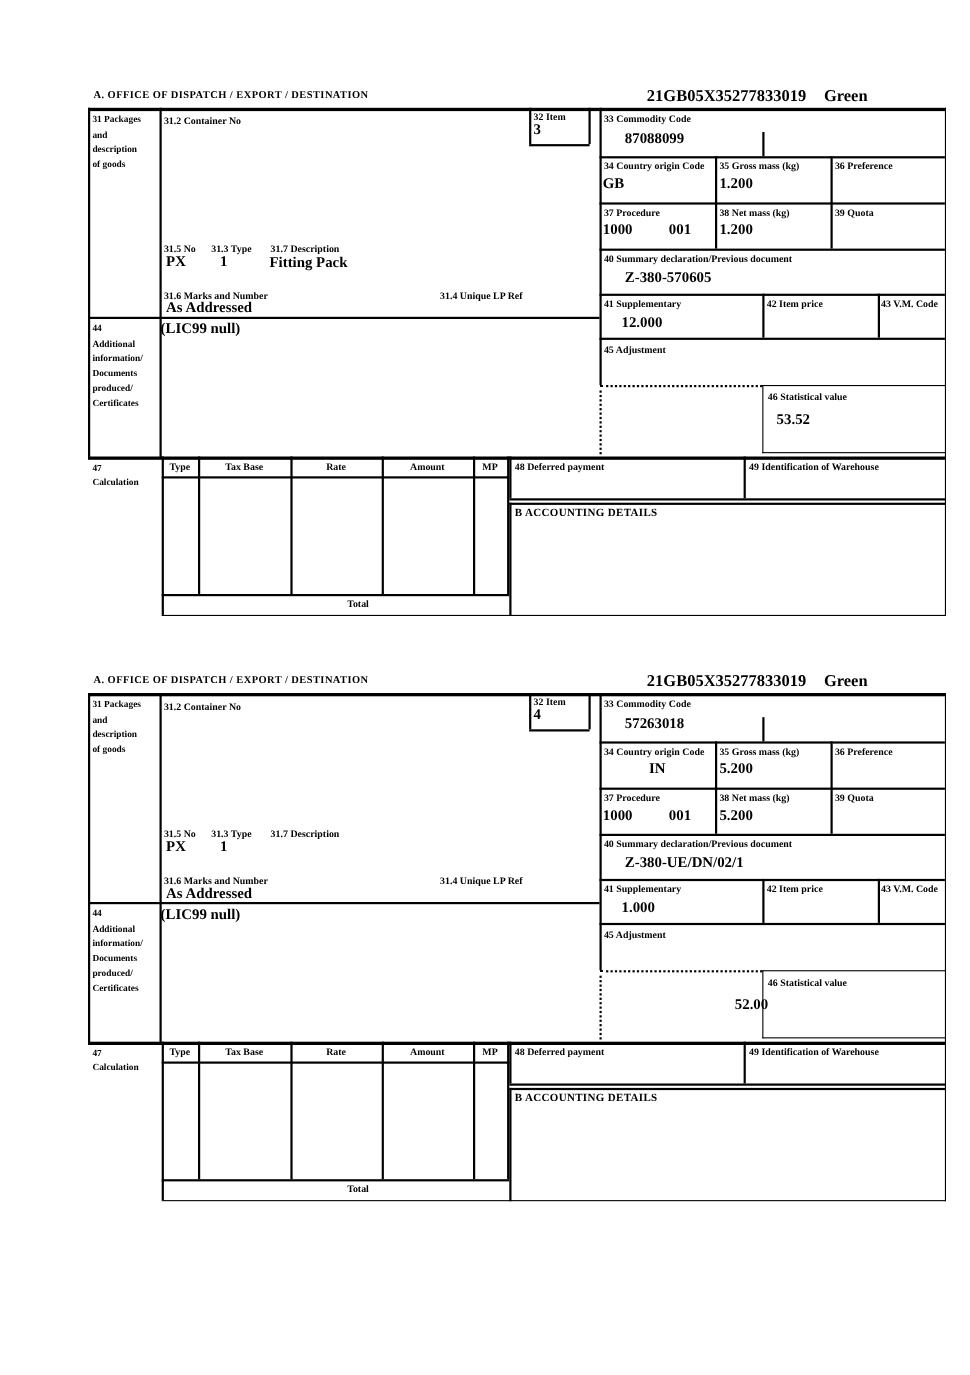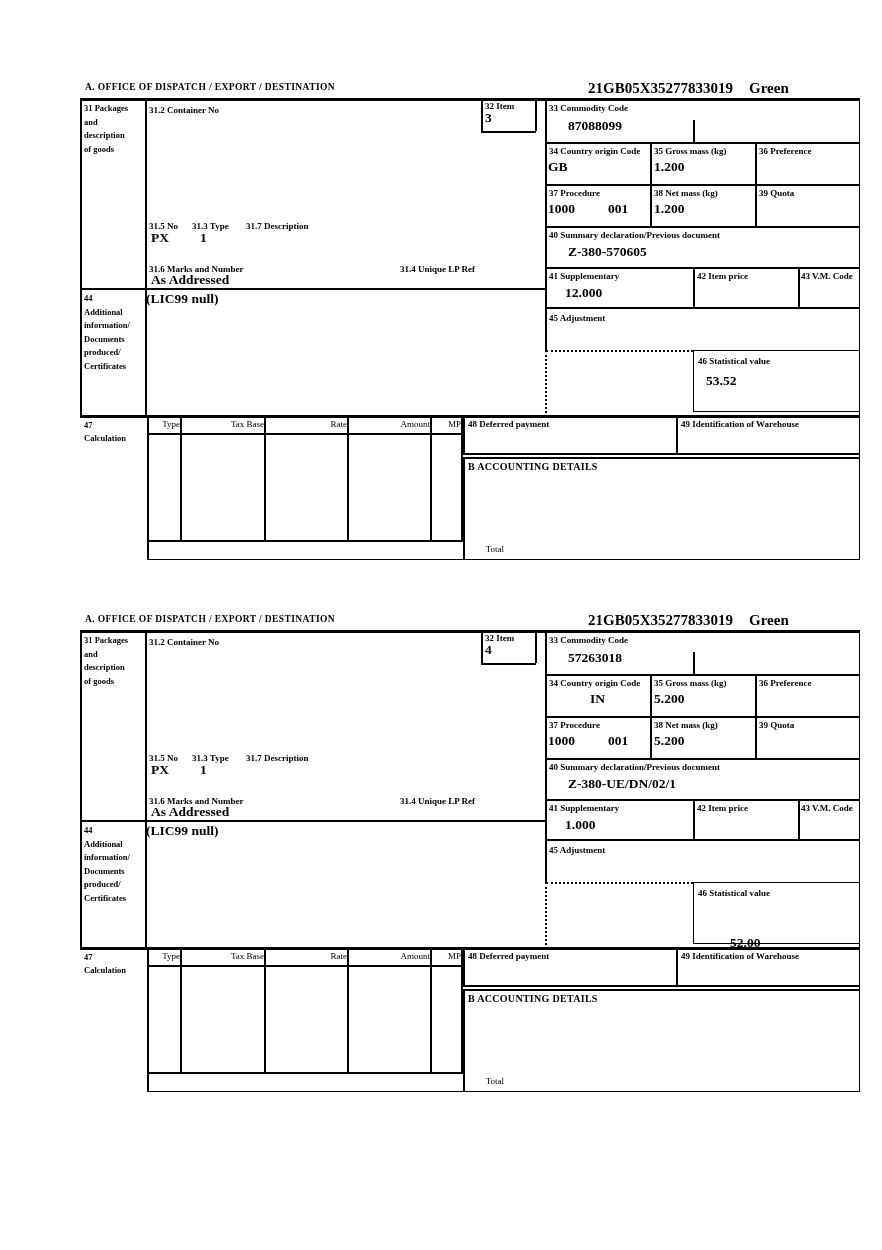--- a/index.html
+++ b/index.html
@@ -27,21 +27,21 @@
   }
   .val.wrap { white-space:normal; line-height:16px; }
   .secA {
     position:absolute; font-size:9.5px; font-weight:bold; letter-spacing:0.4px;
     white-space:nowrap;
   }
   .refline { position:absolute; font-size:15px; font-weight:bold; white-space:nowrap; }
   .refline .gap { display:inline-block; width:16px; }
   .secB { position:absolute; font-size:10px; font-weight:bold; letter-spacing:0.3px; white-space:nowrap; }
   .colhead {
-    position:absolute; font-size:9px; font-weight:normal; text-align:right;
+    position:absolute; font-size:9px; font-weight:bold; text-align:center;
   }
   .box46 {
     position:absolute; border:1.5px solid #000; border-right:none;
   }
 </style>
 </head>
 <body>
 
 <div id="page">
   <div class="sad-form" style="top: 80px;">
@@ -99,20 +99,21 @@
     <div class="lbl" style="left:759px; top:108px;">39 Quota</div>
     <div class="val" style="left:548px; top:122px;">1000</div>
     <div class="val" style="left:608px; top:122px;">001</div>
     <div class="val" style="left:654px; top:122px;">1.200</div>
 
     <div class="lbl" style="left:149px; top:141px;">31.5 No</div>
     <div class="lbl" style="left:192px; top:141px;">31.3 Type</div>
     <div class="lbl" style="left:246px; top:141px;">31.7 Description</div>
     <div class="val" style="left:151px; top:151px;">PX</div>
     <div class="val" style="left:200px; top:151px;">1</div>
+    <div class="val wrap" style="left:245px; top:151px; width:310px;">Fitting Pack</div>
 
     <div class="lbl" style="left:549px; top:150px;">40 Summary declaration/Previous document</div>
     <div class="val" style="left:568px; top:165px;">Z-380-570605</div>
 
     <div class="lbl" style="left:149px; top:184px;">31.6 Marks and Number</div>
     <div class="lbl" style="left:400px; top:184px;">31.4 Unique LP Ref</div>
     <div class="val" style="left:151px; top:193px;">As Addressed</div>
 
     <div class="lbl" style="left:549px; top:191px;">41 Supplementary</div>
     <div class="lbl" style="left:697px; top:191px;">42 Item price</div>
@@ -254,21 +255,21 @@
       <div>Certificates</div>
     </div>
     <div class="val" style="left:146px; top:212px;">(LIC99 null)</div>
 
     <div class="lbl" style="left:549px; top:233px;">45 Adjustment</div>
     <div class="dot-h" style="left:546px; top:270px; width:147px;"></div>
     <div class="dot-v" style="left:545px; top:270px; height:63px;"></div>
 
     <div class="box46" style="left:693px; top:270px; width:165.5px; height:60px;"></div>
     <div class="lbl" style="left:698px; top:276px;">46 Statistical value</div>
-    <div class="val" style="left:730px; top:294px;margin-top:30px;">52.00</div>
+    <div class="val" style="left:668px; top:294px;">52.00</div>
 
     <div class="lbl-block" style="left:84px; top:339px; width:60px; line-height:13px;">
       <div>47</div>
       <div>Calculation</div>
     </div>
 
     <div class="vline" style="left:147px; top:335px; height:144px;"></div>
     <div class="vline" style="left:180px; top:335px; height:125px;"></div>
     <div class="vline" style="left:264px; top:335px; height:125px;"></div>
     <div class="vline" style="left:347px; top:335px; height:125px;"></div>

